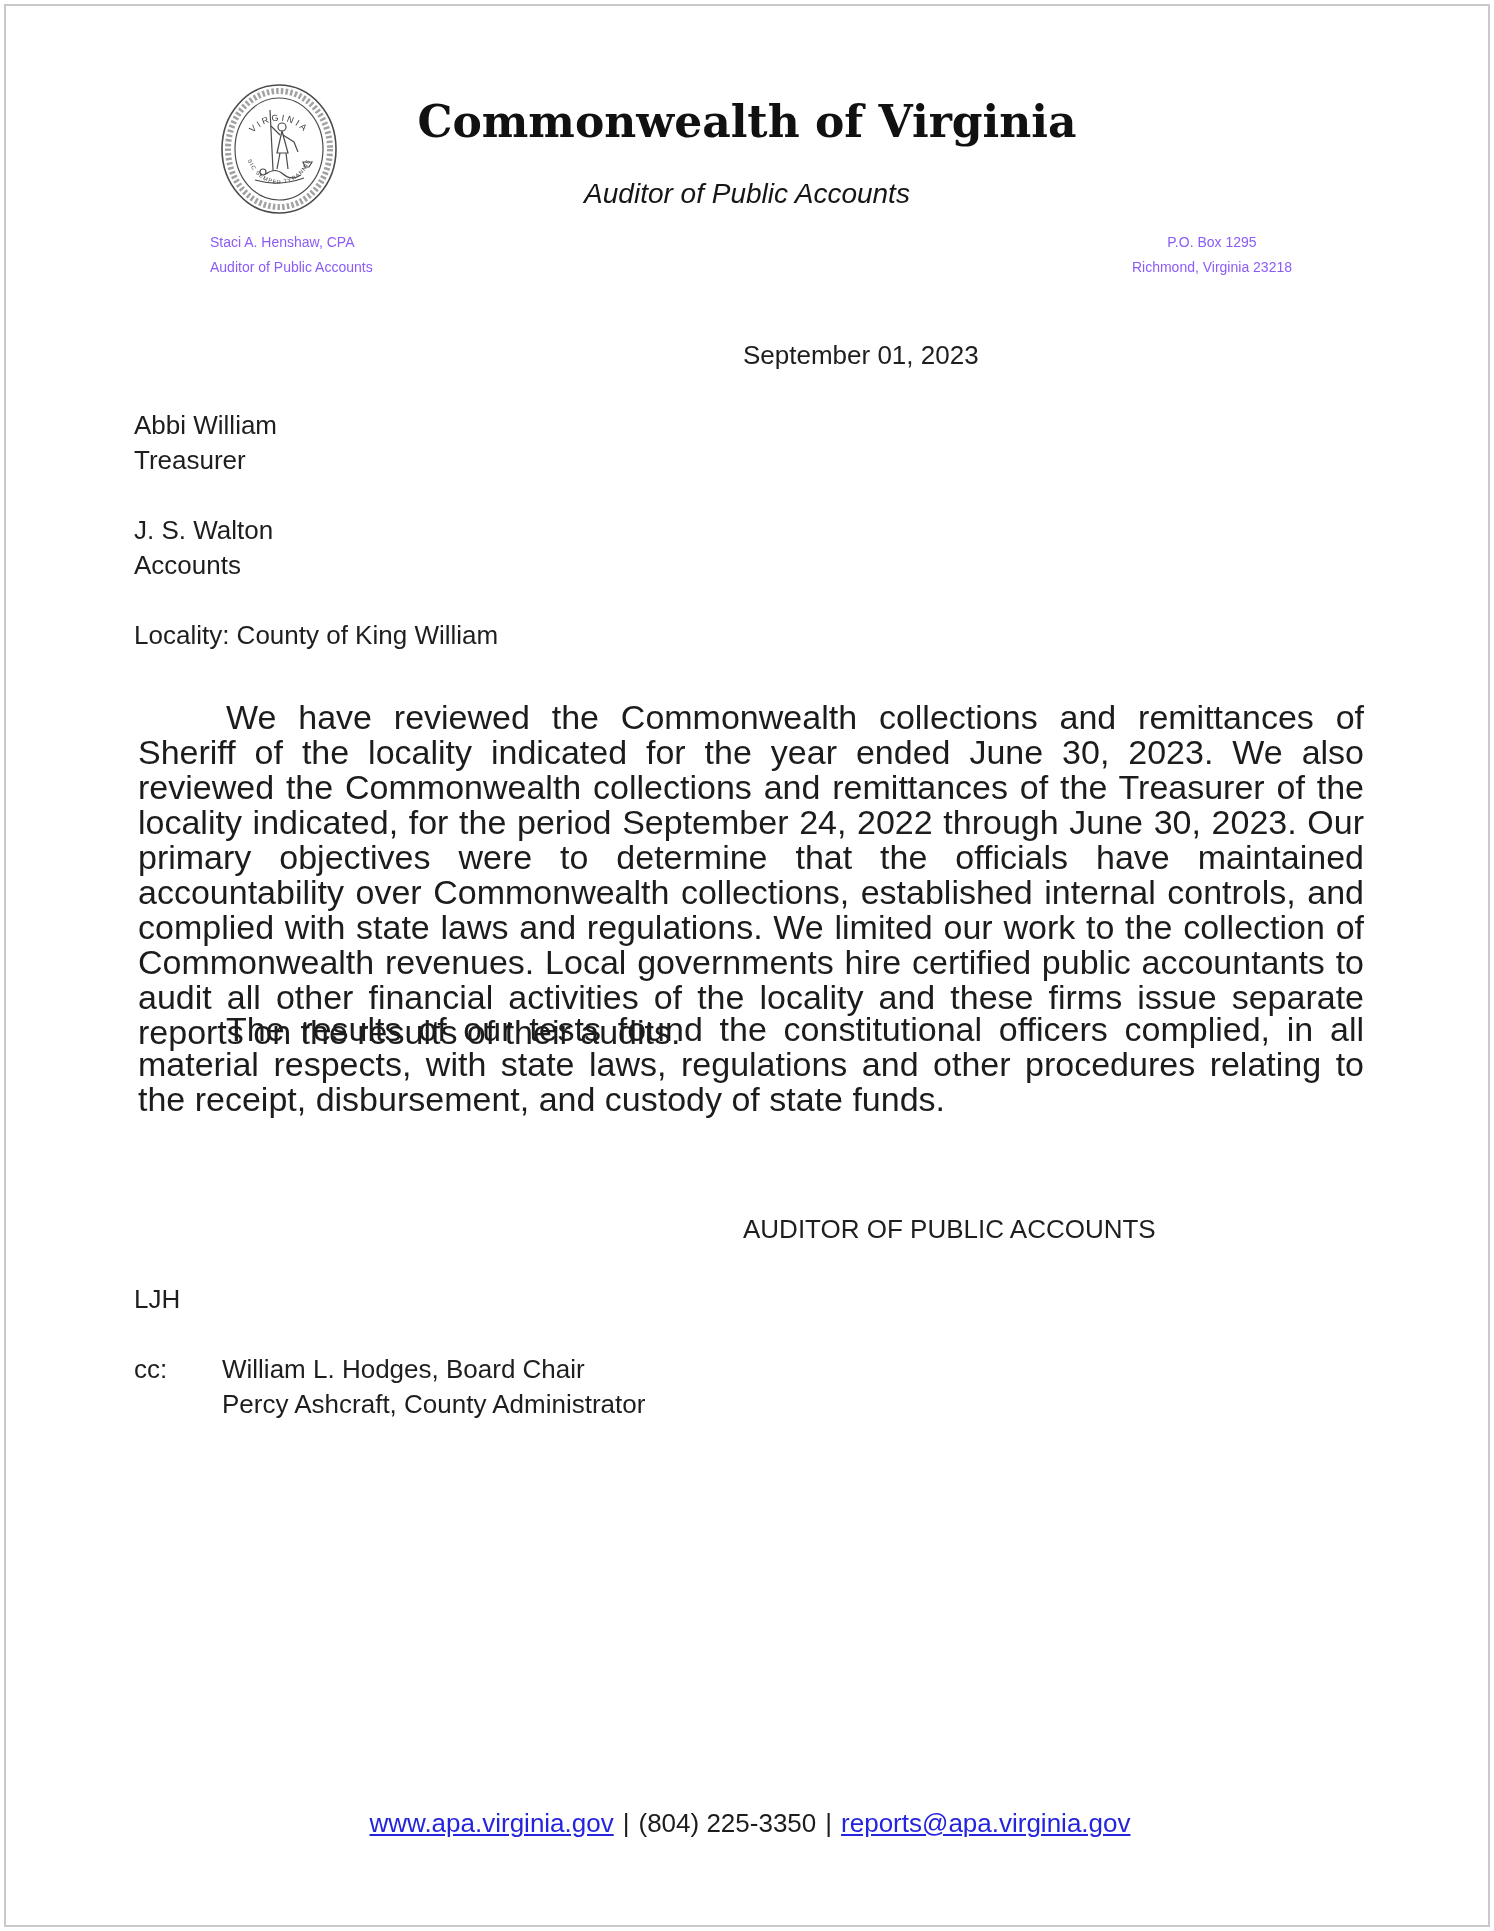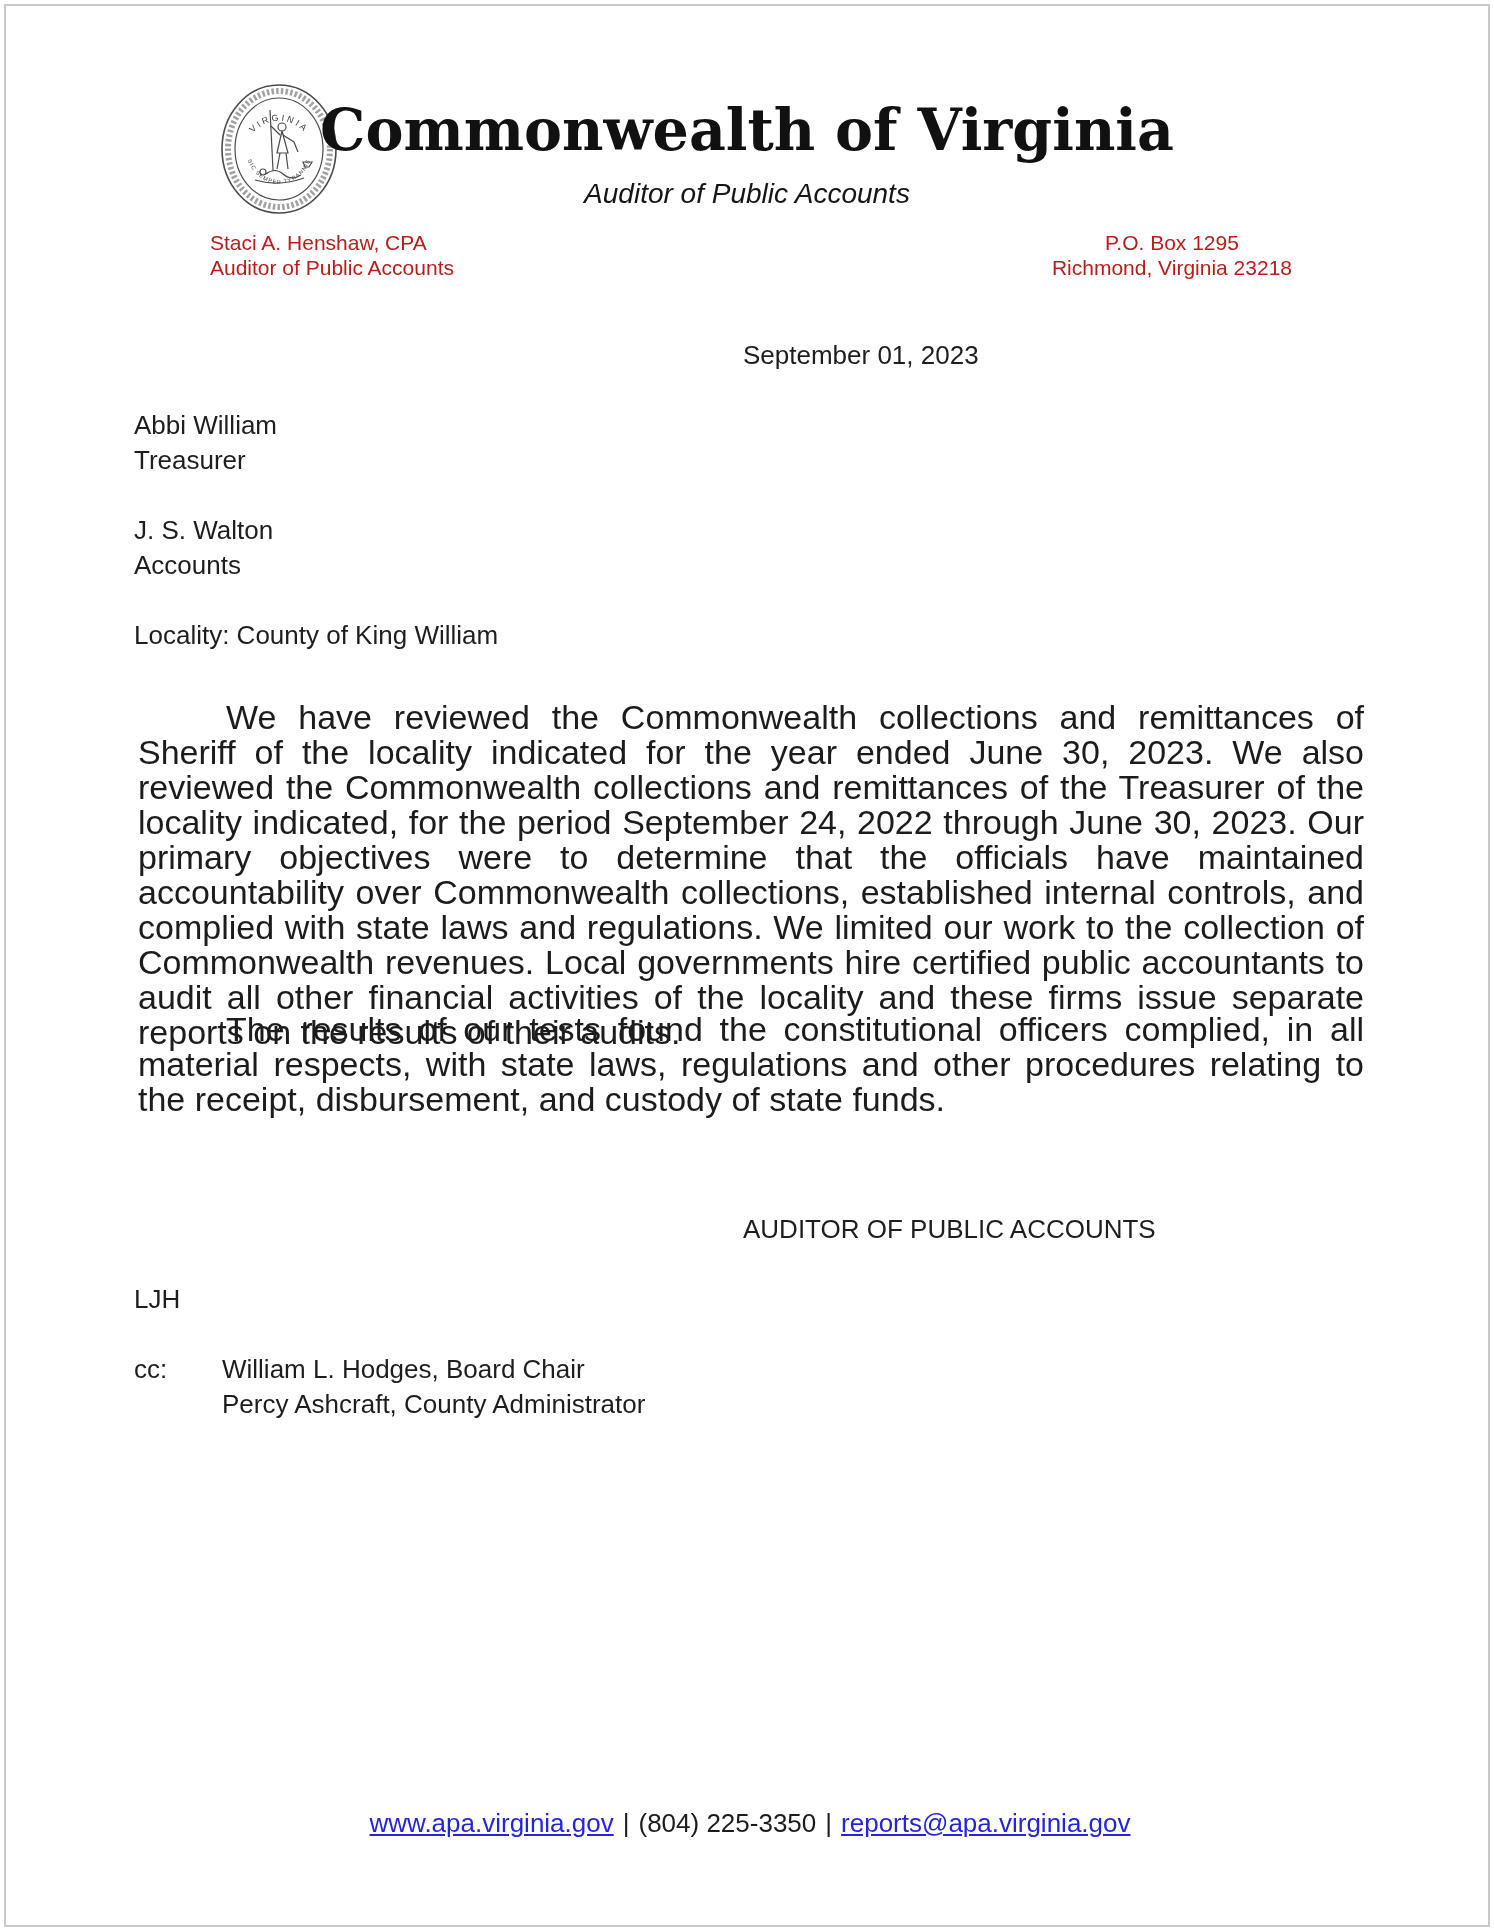--- a/index.html
+++ b/index.html
@@ -15,34 +15,34 @@
     position:absolute;left:4px;top:4px;right:4px;bottom:4px;
     border:2px solid #c9c9c9;
     pointer-events:none;
   }
   .seal{position:absolute;left:219px;top:82px;width:120px;height:134px;}
   .org-name{
     position:absolute;left:0;right:0;top:96px;
     text-align:center;
     font-family:"DejaVu Serif", serif;
     font-weight:bold;
-    font-size:57px;
+    font-size:44px;
     letter-spacing:0px;
     color:#111111;
   }
   .division{
     position:absolute;left:0;right:0;top:178px;
     text-align:center;
     font-style:italic;
     font-size:28px;
     color:#161616;
   }
   .contact{
     position:absolute;top:230px;
-    font-size:21px;line-height:25px;color:#b91c1c;
+    font-size:14px;line-height:25px;color:#8b5cf6;
   }
   .contact.left{left:210px;text-align:left;}
   .contact.right{right:202px;text-align:center;}
   .date-line{
     position:absolute;left:743px;top:338px;
     font-size:26px;line-height:35px;
   }
   .address-block{
     position:absolute;left:134px;top:408px;
     font-size:26px;line-height:35px;

